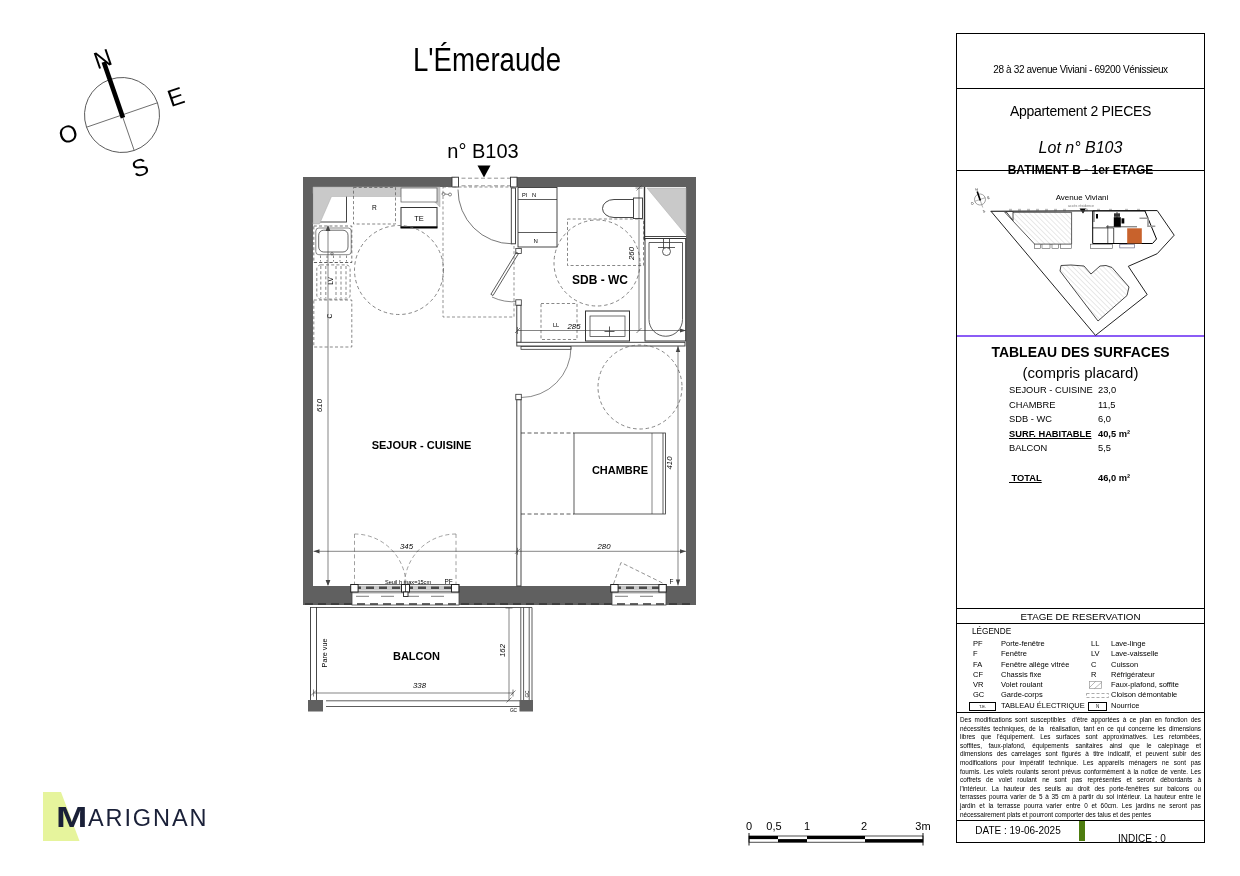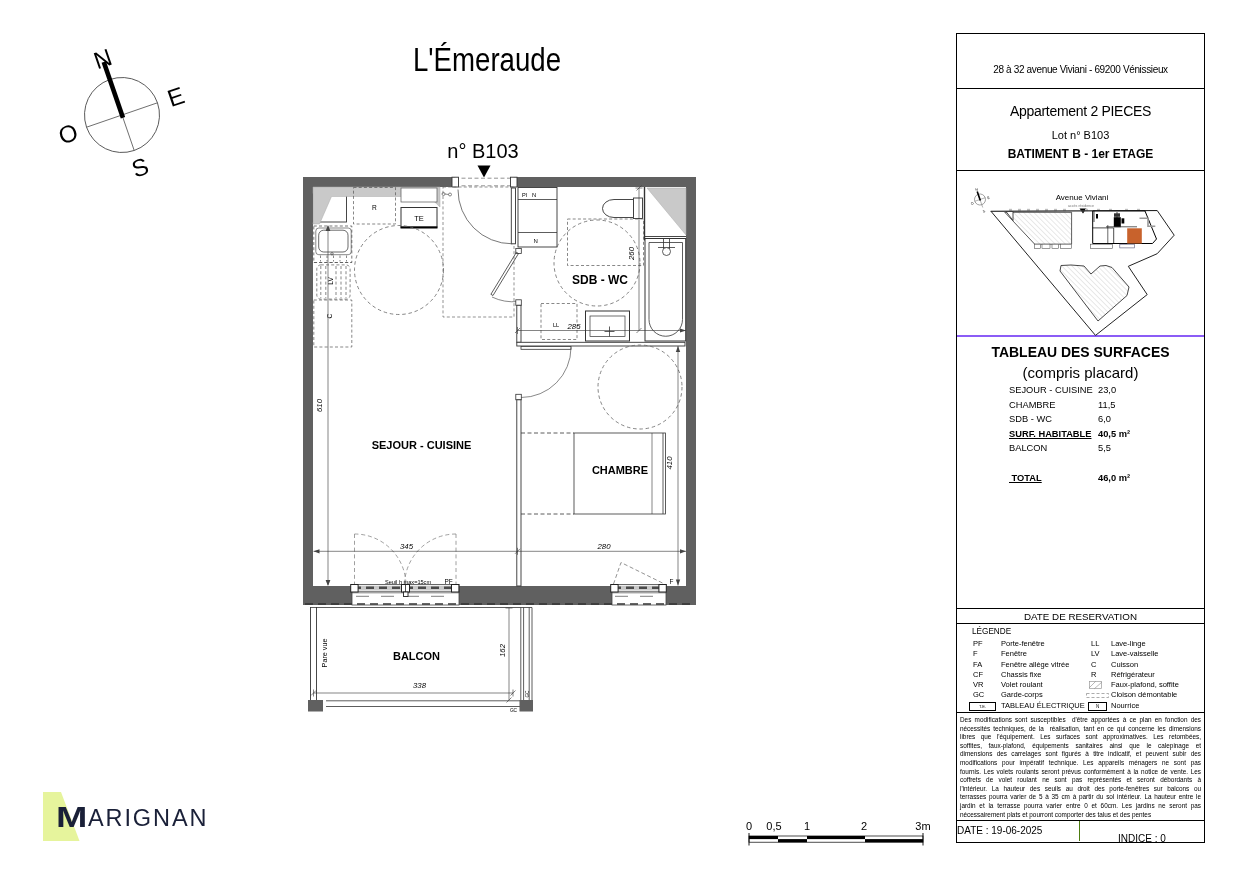--- a/index.html
+++ b/index.html
@@ -352,21 +352,21 @@
 <div class="panel">
 
   <div class="sect ctr" style="top:0;height:55px;border-bottom:1px solid #000;">
     <div style="margin-top:30px;font-size:10px;letter-spacing:-0.35px;white-space:nowrap;">28 à 32 avenue Viviani - 69200 Vénissieux</div>
   </div>
 
   <div class="sect ctr" style="top:56px;height:81px;border-bottom:1px solid #000;">
 
     <div style="margin-top:13px;font-size:14px;letter-spacing:-0.3px;white-space:nowrap;">Appartement 2 PIECES</div>
 
-    <div style="margin-top:10px;font-size:11px;">Lot n° B103</div>
+    <div style="margin-top:20px;font-size:16px;font-style:italic;">Lot n° B103</div>
 
     <div style="margin-top:6px;font-size:12px;font-weight:bold;">BATIMENT B - 1er ETAGE</div>
   </div>
 
   <div class="sect" style="top:138px;height:165px;border-bottom:2px solid #8b5cf6;">
     <svg width="245" height="164" viewBox="0 0 245 164">
       <defs>
         <pattern id="hatch" width="3.6" height="3.6" patternUnits="userSpaceOnUse" patternTransform="rotate(-45)">
           <line x1="0" y1="0" x2="0" y2="3.6" stroke="#b3b3b3" stroke-width="0.6"></line>
         </pattern>
@@ -464,21 +464,21 @@
       <div>11,5</div>
       <div>6,0</div>
       <div style="font-weight:bold;">40,5 m²</div>
       <div>5,5</div>
       <div>&nbsp;</div>
       <div style="font-weight:bold;">46,0 m²</div>
     </div>
   </div>
 
   <div class="sect ctr" style="top:575px;height:15px;border-bottom:1px solid #000;font-size:9.8px;">
-    <div style="margin-top:2px;">DATE DE RESERVATION</div>
+    <div style="margin-top:2px;">ETAGE DE RESERVATION</div>
   </div>
 
   <div class="sect" style="top:591px;height:88px;border-bottom:1px solid #000;">
 
     <div style="position:absolute;left:15px;top:2px;font-size:8.2px;">LÉGENDE</div>
 
     <div style="position:absolute;left:16px;top:14px;font-size:7.5px;line-height:10.3px;">
       <div>PF</div>
         <div>F</div>
         <div>FA</div>
@@ -542,17 +542,17 @@
       <div style="text-align-last:justify;">coffrets de volet roulant ne sont pas représentés et seront débordants à</div>
       <div style="text-align-last:justify;">l'intérieur. La hauteur des seuils au droit des porte-fenêtres sur balcons ou</div>
       <div style="text-align-last:justify;">terrasses pourra varier de 5 à 35 cm à partir du sol intérieur. La hauteur entre le</div>
       <div style="text-align-last:justify;">jardin et la terrasse pourra varier entre 0 et 60cm. Les jardins ne seront pas</div>
       <div>nécessairement plats et pourront comporter des talus et des pentes</div>
     </div>
   </div>
 
   <div class="sect" style="top:787px;height:20px;">
 
-    <div style="position:absolute;left:0;top:0;width:122px;height:20px;border-right:1px solid #4d7c0f;text-align:left;font-size:10px;line-height:20px;">DATE : 19-06-2025</div>
+    <div style="position:absolute;left:0;top:0;width:122px;height:20px;border-right:6px solid #4d7c0f;text-align:center;font-size:10px;line-height:20px;">DATE : 19-06-2025</div>
 
     <div style="position:absolute;left:123px;top:8px;right:0;height:20px;text-align:center;font-size:10px;line-height:20px;">INDICE : 0</div>
   </div>
 </div>
 
 </body></html>

